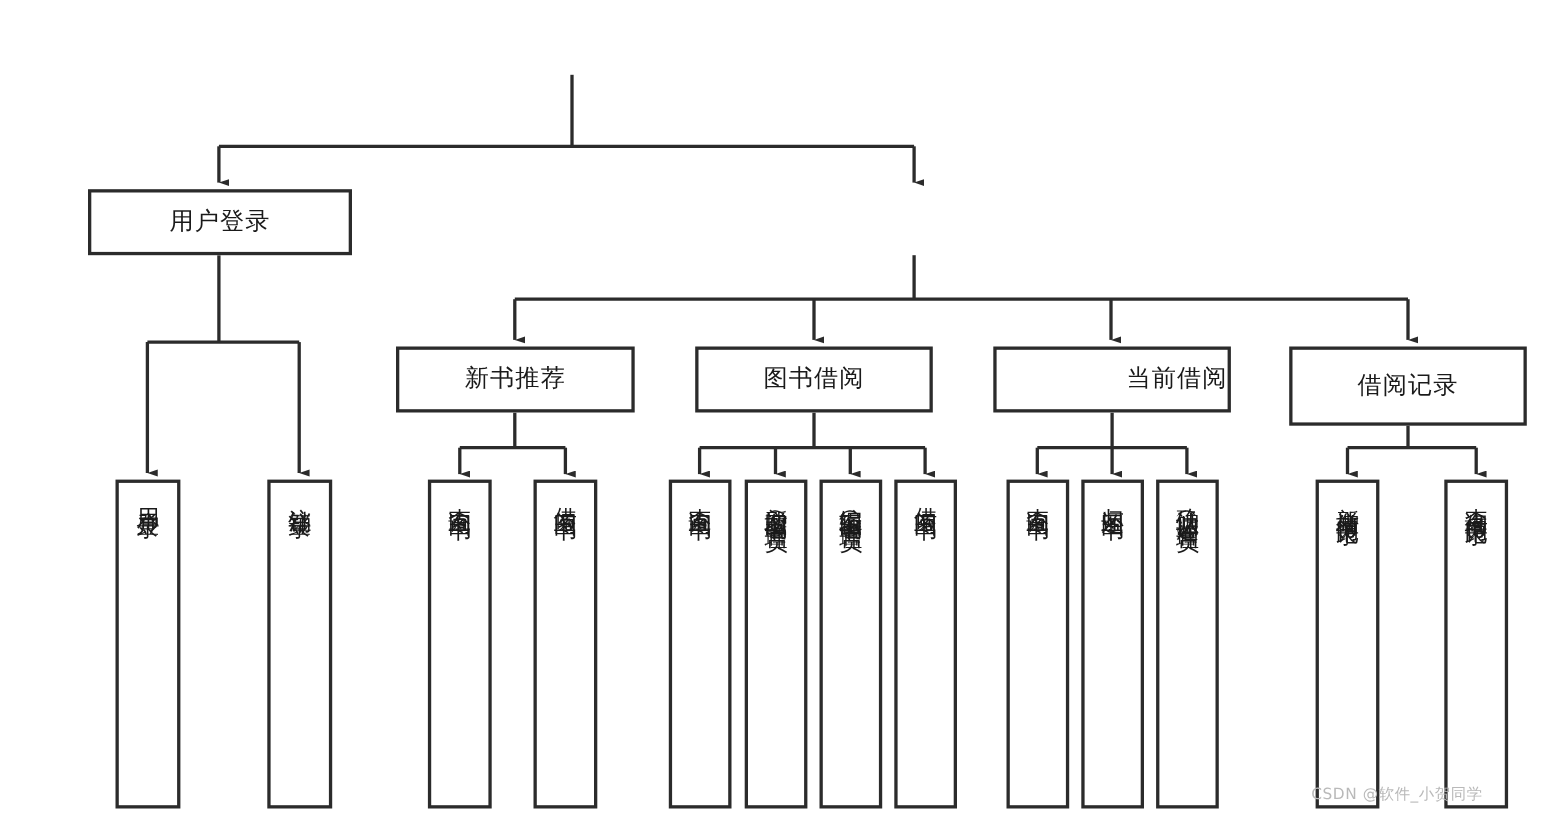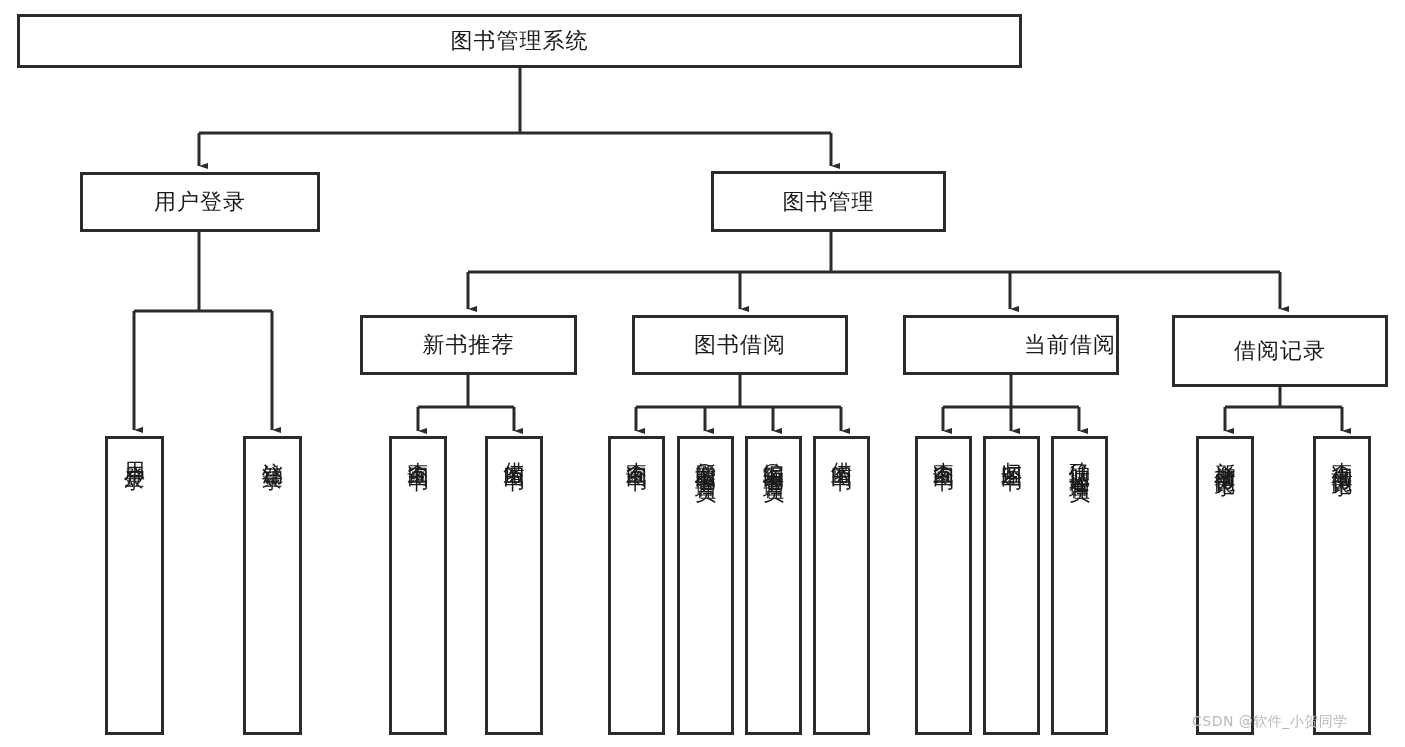--- a/index.html
+++ b/index.html
@@ -117,31 +117,25 @@
       <path d="M 1011,407 L 1011,431" marker-end="url(#arrowhead)"></path>
       <path d="M 1079,407 L 1079,431" marker-end="url(#arrowhead)"></path>
 
       <path d="M 1280,375 L 1280,407"></path>
       <path d="M 1225,407 L 1342,407"></path>
       <path d="M 1225,407 L 1225,431" marker-end="url(#arrowhead)"></path>
       <path d="M 1342,407 L 1342,431" marker-end="url(#arrowhead)"></path>
     </g>
   </svg>
 
-  <div class="node-box" style="left:17px; top:14px; width:1005px; height:54px;">
-    <span class="node-label">图书管理系统</span>
-  </div>
 
   <div class="node-box" style="left:80px; top:172px; width:240px; height:60px;">
     <span class="node-label">用户登录</span>
   </div>
 
-  <div class="node-box" style="left:711px; top:171px; width:235px; height:61px;">
-    <span class="node-label">图书管理</span>
-  </div>
 
   <div class="node-box" style="left:632px; top:315px; width:216px; height:60px;">
     <span class="node-label">图书借阅</span>
   </div>
 
   <div class="node-box" style="left:360px; top:315px; width:217px; height:60px;">
     <span class="node-label">新书推荐</span>
   </div>
 
   <div class="node-box" style="left:903px; top:315px; width:216px; height:60px;justify-content:flex-end;">

